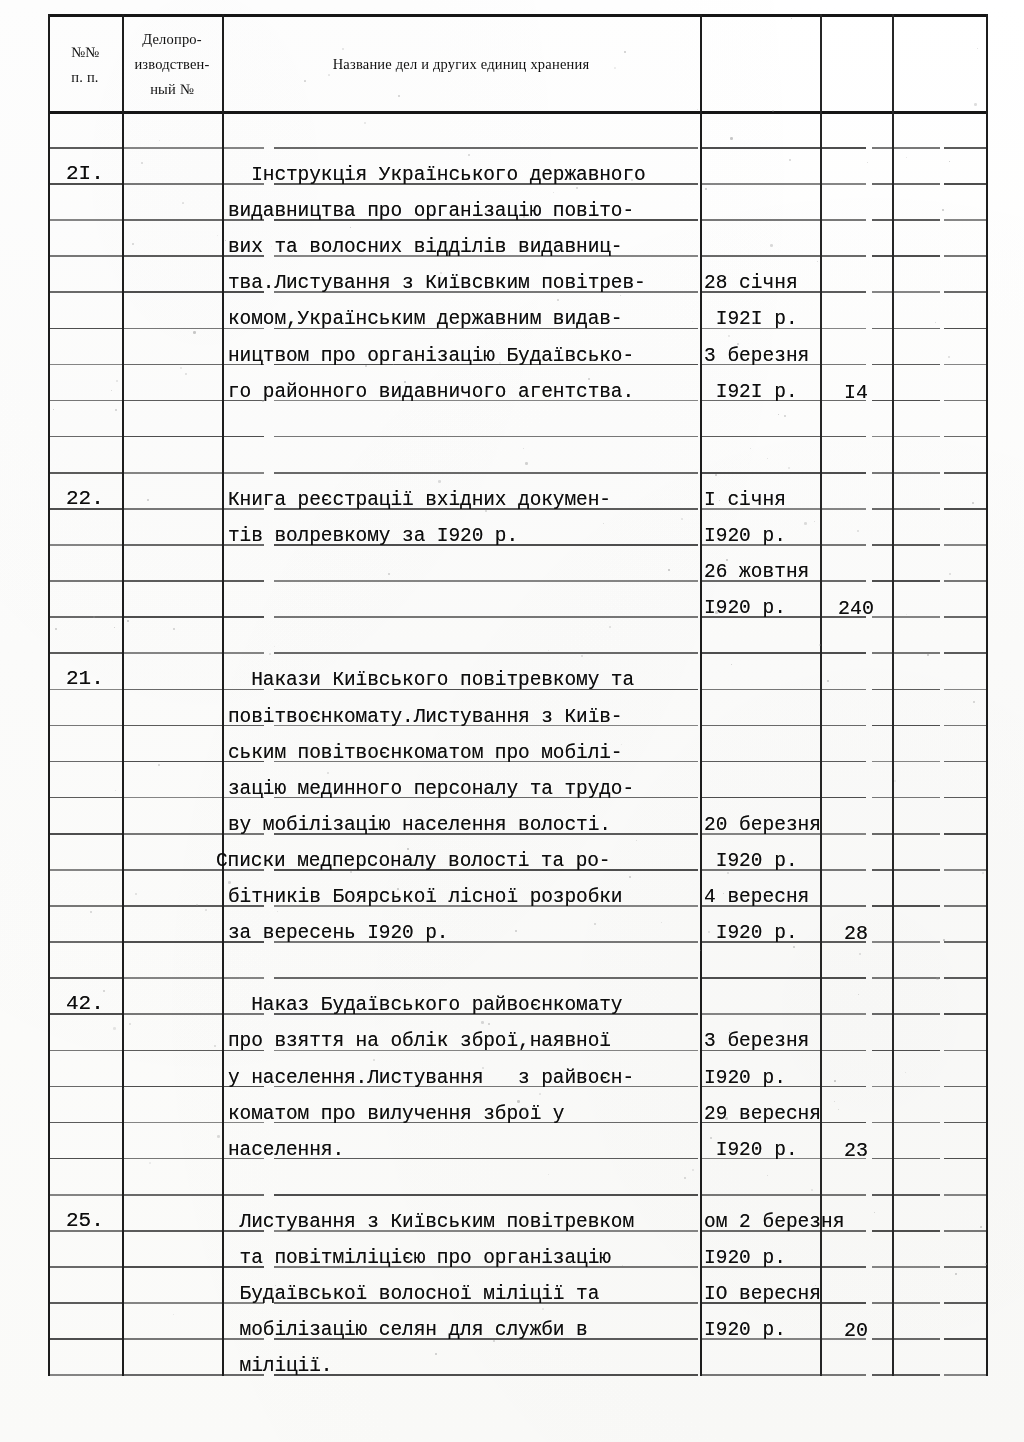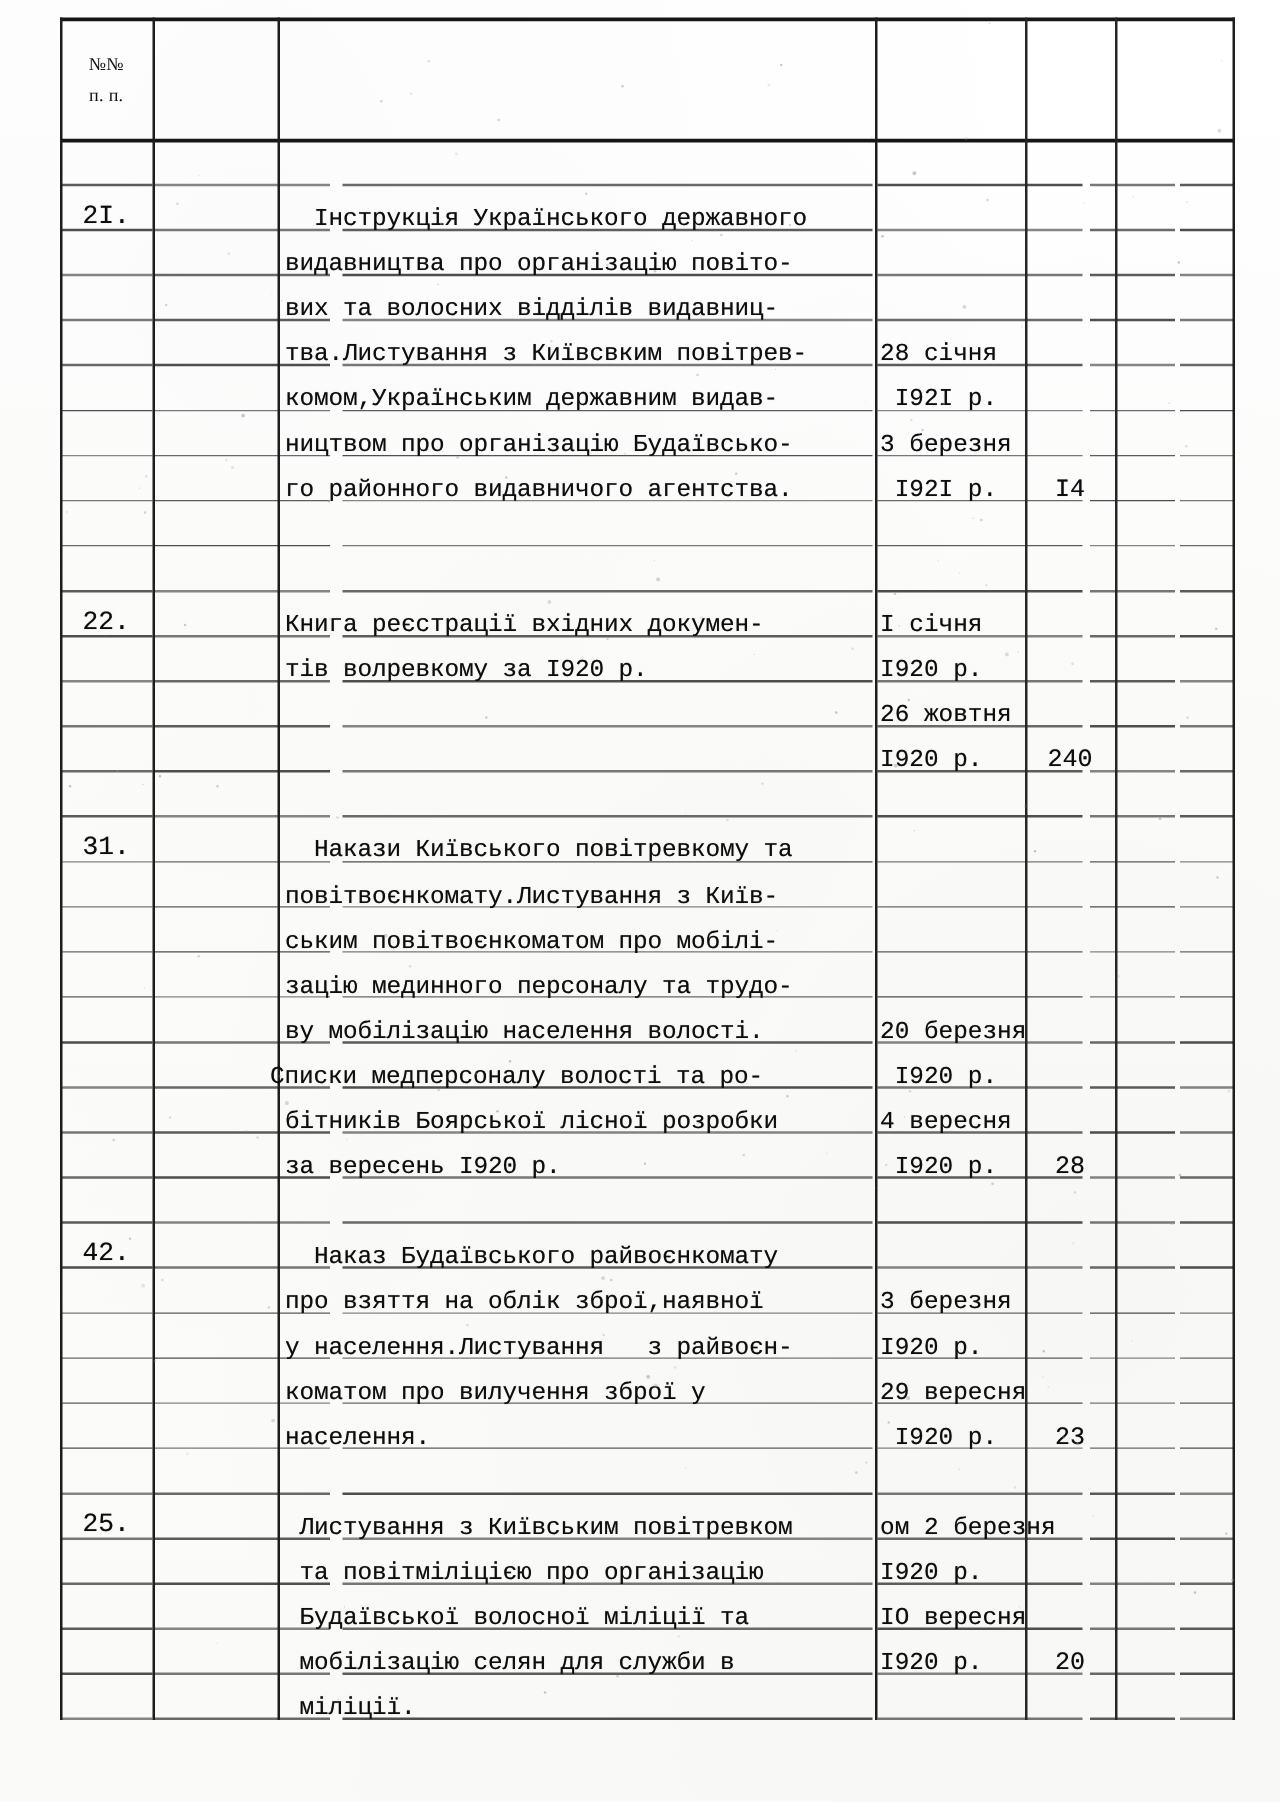--- a/index.html
+++ b/index.html
@@ -366,20 +366,28 @@
     <div class="vrule" style="left:652px;  height:1362px;"></div>
     <div class="vrule thin" style="left:772px;  height:1362px;"></div>
     <div class="vrule thin" style="left:844px;  height:1362px;"></div>
     <div class="vrule" style="left:938px;  height:1362px;"></div>
 
     <div id="thead">
       <div class="hcell" style="left:0px;   width:74px;">
           <span class="ln">№№</span>
           <span class="ln">п. п.</span>
         </div>
+      <div class="hcell" style="left:74px;  width:100px;">
+          <span class="ln">Делопро-</span>
+          <span class="ln">изводствен-</span>
+          <span class="ln">ный №</span>
+        </div>
+      <div class="hcell" style="left:174px; width:478px;">
+          <span class="ln">Название дел и других единиц  хранения</span>
+        </div>
     </div>
 
     <div id="tbody">
         <div class="numcell" style="left: 18px; top: 148px;">2I.</div>
         <div class="tw" style="left: 92px; top: 150px;"></div>
         <div class="tw" style="left: 180px; top: 150px;">  Інструкція Українського державного</div>
         <div class="tw" style="left: 180px; top: 186.1px;">видавництва про організацію повіто-</div>
         <div class="tw" style="left: 180px; top: 222.2px;">вих та волосних відділів видавниц-</div>
         <div class="tw" style="left: 180px; top: 258.3px;">тва.Листування з Київсвким повітрев-</div>
         <div class="tw" style="left: 180px; top: 294.4px;">комом,Українським державним видав-</div>
@@ -394,21 +402,21 @@
         <div class="numcell" style="left: 18px; top: 472.9px;">22.</div>
         <div class="tw" style="left: 92px; top: 474.9px;"></div>
         <div class="tw" style="left: 180px; top: 474.9px;">Книга реєстрації вхідних докумен-</div>
         <div class="tw" style="left: 180px; top: 511px;">тів волревкому за I920 р.</div>
         <div class="datecell" style="left: 656px; top: 474.9px;">I січня</div>
         <div class="datecell" style="left: 656px; top: 511px;">I920 р.</div>
         <div class="datecell" style="left: 656px; top: 547.1px;">26 жовтня</div>
         <div class="datecell" style="left: 656px; top: 583.2px;">I920 р.</div>
         <div class="qtycell" style="width: 72px; left: 772px; top: 583.2px;">240</div>
         <div class="tw" style="left: 856px; top: 474.9px;"></div>
-        <div class="numcell" style="left: 18px; top: 653.4px;">31.</div>
+        <div class="numcell" style="left: 18px; top: 653.4px;">21.</div>
         <div class="tw" style="left: 92px; top: 655.4px;"></div>
         <div class="tw" style="left: 180px; top: 655.4px;">  Накази Київського повітревкому та</div>
         <div class="tw" style="left: 180px; top: 691.5px;">повітвоєнкомату.Листування з Київ-</div>
         <div class="tw" style="left: 180px; top: 727.6px;">ським повітвоєнкоматом про мобілі-</div>
         <div class="tw" style="left: 180px; top: 763.7px;">зацію мединного персоналу та трудо-</div>
         <div class="tw" style="left: 180px; top: 799.8px;">ву мобілізацію населення волості.</div>
         <div class="tw" style="left: 168px; top: 835.9px;">Списки медперсоналу волості та ро-</div>
         <div class="tw" style="left: 180px; top: 872px;">бітників Боярської лісної розробки</div>
         <div class="tw" style="left: 180px; top: 908.1px;">за вересень I920 р.</div>
         <div class="datecell" style="left: 656px; top: 799.8px;">20 березня</div>

